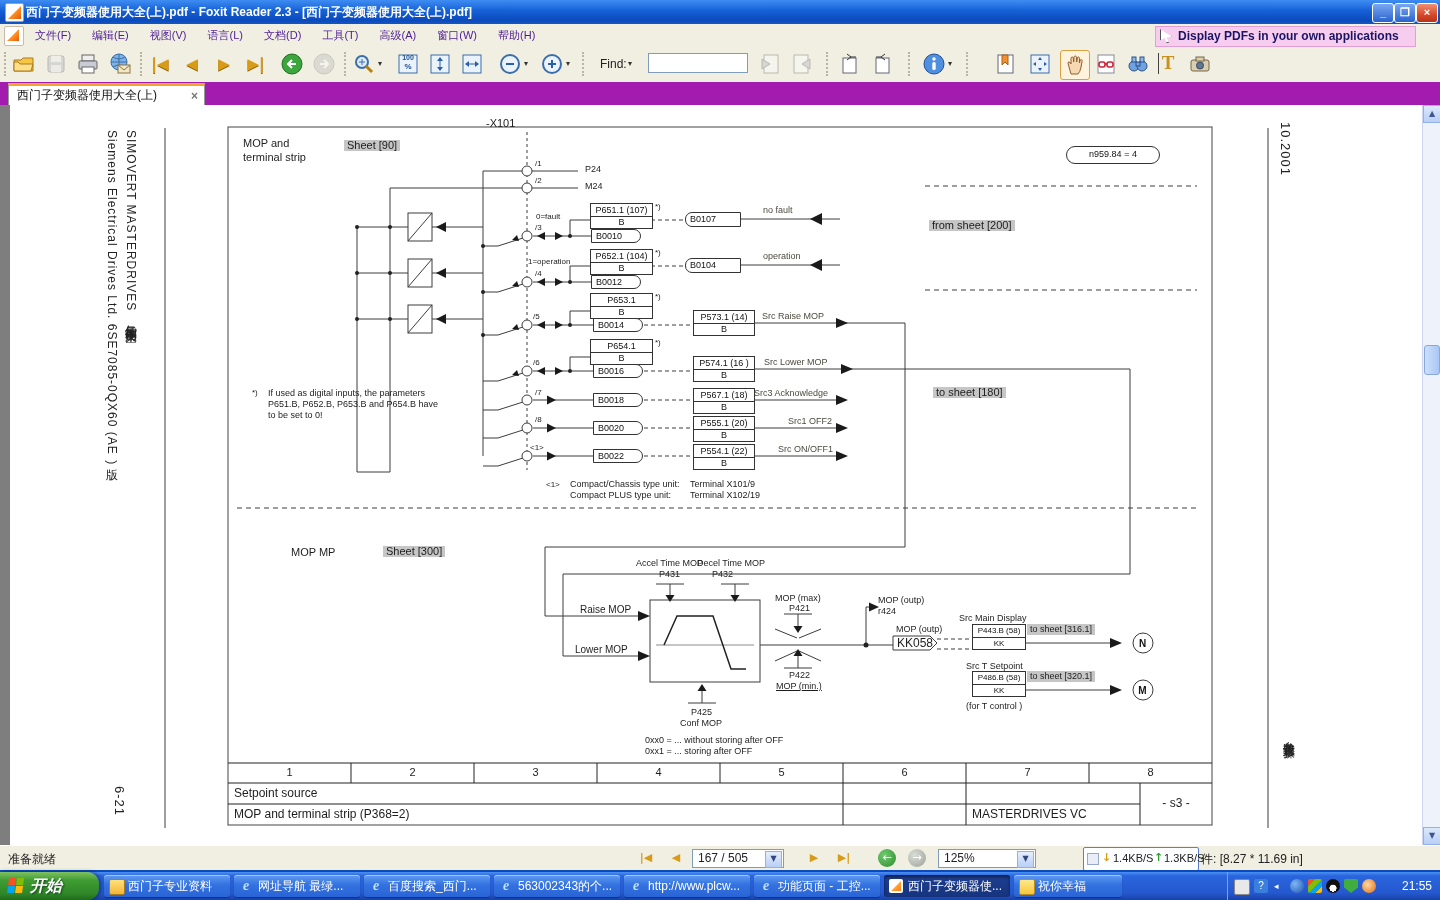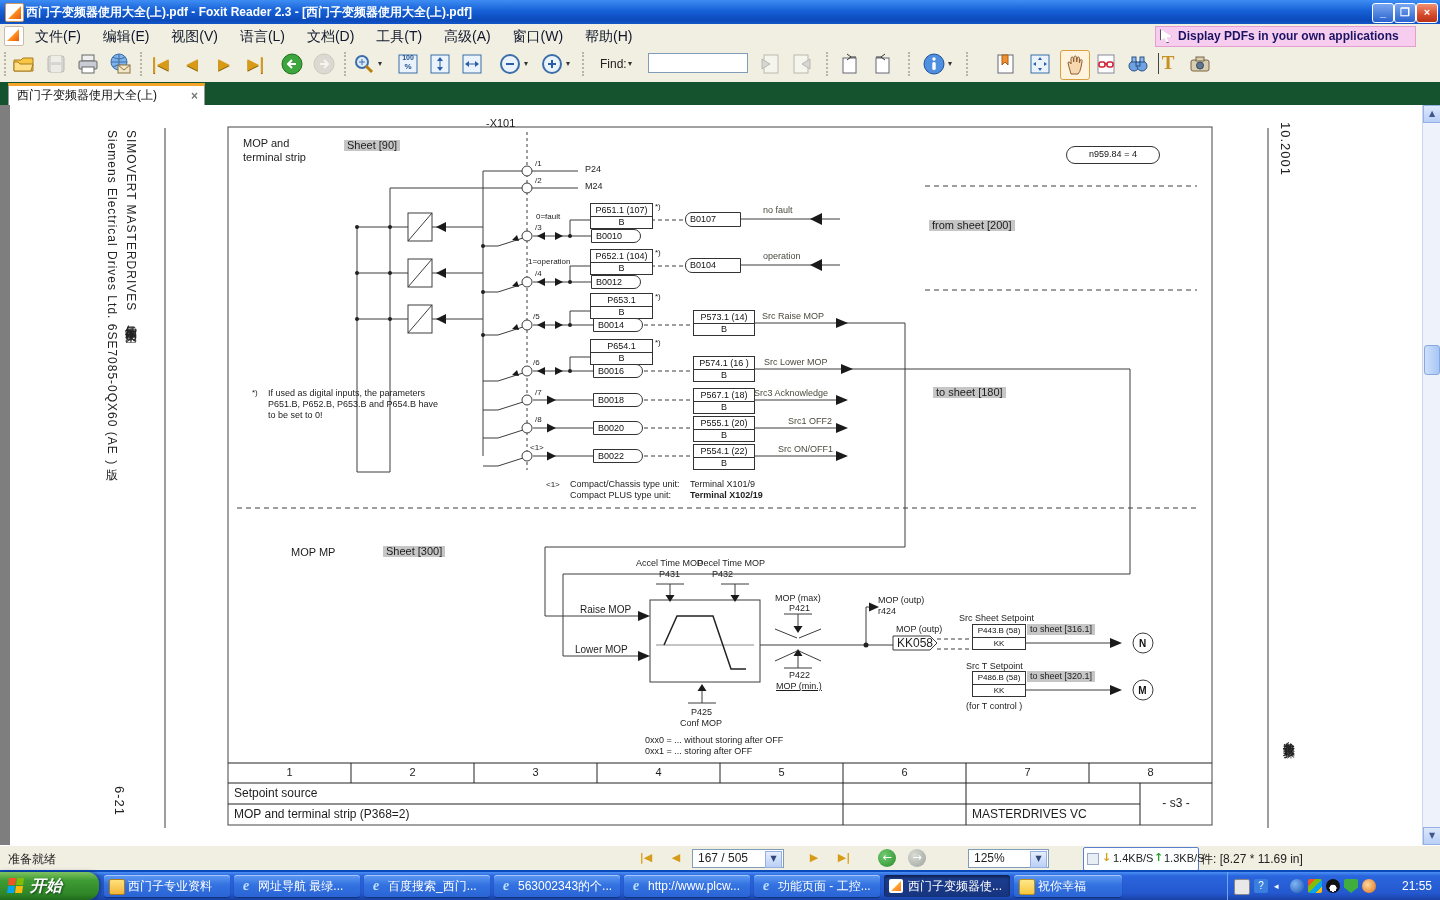--- a/index.html
+++ b/index.html
@@ -9,42 +9,42 @@
   #titlebar{left:0;top:0;width:1440px;height:24px;
     background:linear-gradient(180deg,#3E8DF3 0%,#1660D6 45%,#0B4ABB 85%,#1457C8 100%);
     color:#fff;font-weight:bold;font-size:12px;line-height:24px;white-space:nowrap;}
   #titlebar .ttl{position:absolute;left:26px;top:0;}
   .appico{position:absolute;left:5px;top:3px;width:17px;height:17px;background:#fff;border:1px solid #c96;border-radius:2px;overflow:hidden;}
   .appico:before{content:"";position:absolute;left:2px;top:2px;width:13px;height:13px;
     background:linear-gradient(135deg,#ffd24d 0%,#ff8a1e 55%,#e2590e 100%);clip-path:polygon(0 100%,100% 0,100% 100%);}
   .winbtn{position:absolute;top:3px;width:20px;height:18px;border:1px solid #fff;border-radius:3px;
     background:linear-gradient(180deg,#7aa7f0,#2a63cf);color:#fff;text-align:center;line-height:16px;font-size:11px;font-weight:bold;}
   .winbtn.close{background:linear-gradient(180deg,#f09072,#d6492a 60%,#b93317);}
-  #menubar{left:0;top:24px;width:1440px;height:23px;background:#f1efe2;border-bottom:1px solid #d8d4c0;font-size:14px;color:#0f172a;}
+  #menubar{left:0;top:24px;width:1440px;height:23px;background:#f1efe2;border-bottom:1px solid #d8d4c0;font-size:11px;color:#4c1d95;}
   #menubar .mico{position:absolute;left:4px;top:2px;width:18px;height:18px;background:#fff;border:1px solid #cba;border-radius:2px;}
   #menubar .mico:before{content:"";position:absolute;left:2px;top:2px;width:12px;height:12px;
     background:linear-gradient(135deg,#ffd24d,#ff8a1e 60%,#e2590e);clip-path:polygon(0 100%,100% 0,100% 100%);}
   .menuitem{display:inline-block;padding:4px 9px 0 9px;height:19px;}
   #banner{left:1155px;top:26px;height:19px;padding:0 16px 0 22px;background:#f6cdee;border:1px solid #e49ed2;
     color:#1b1464;font-size:12px;font-weight:bold;line-height:18px;}
   #banner .cur{position:absolute;left:4px;top:2px;width:12px;height:14px;
     background:#fff;clip-path:polygon(0 0,100% 55%,55% 60%,75% 100%,55% 100%,40% 65%,0 80%);box-shadow:0 0 0 1px #555 inset;}
   
   #toolbar{left:0;top:47px;width:1440px;height:35px;background:#f1efe2;border-bottom:1px solid #c8c4ae;}
   .tbtn{position:absolute;top:3px;width:28px;height:28px;border-radius:3px;text-align:center;}
   .tbtn svg{position:absolute;left:2px;top:2px;}
   .dis{opacity:.4;filter:grayscale(80%);}
   .grip{position:absolute;top:5px;width:3px;height:24px;border-left:2px dotted #b9b5a0;}
   .caret{position:absolute;top:12px;font-size:8px;color:#333;font-family:"DejaVu Sans",sans-serif;}
   .navglyph{font-family:"DejaVu Sans",sans-serif;color:#d89b18;font-size:15px;line-height:28px;font-weight:bold;text-shadow:0 1px 0 #8a5d00;}
   #findlabel{top:10px;font-size:12px;color:#222;}
   #findbox{top:6px;width:98px;height:18px;background:#fff;border:1px solid #7f9db9;}
   .toolactive{border:1px solid #d8a040;background:#fff3dd;}
   
-  #tabbar{left:0;top:82px;width:1440px;height:23px;background:#14532d;border-bottom:1px solid #aaa;}
+  #tabbar{left:0;top:82px;width:1440px;height:23px;background:#a21caf;border-bottom:1px solid #aaa;}
   #tab1{position:absolute;left:8px;top:1px;width:197px;height:22px;background:#fff;border:1px solid #999;border-bottom:none;border-top:3px solid #f4a428;font-size:12px;color:#111;line-height:18px;padding-left:8px;box-sizing:border-box;}
   #tabclose{position:absolute;right:6px;top:1px;color:#777;font-size:12px;font-weight:bold;}
   
   #docarea{left:0;top:105px;width:1440px;height:740px;background:#7e7e7e;}
   #pagewhite{left:10px;top:105px;width:1412px;height:740px;background:#fff;}
   #wiring{left:0;top:0;width:1440px;height:900px;pointer-events:none;}
   .lbl{position:absolute;font-size:9px;color:#1d1d1d;white-space:nowrap;line-height:11px;}
   .lbl10{font-size:10px;} .lbl11{font-size:11px;}
   .sig{color:#4c4a3e;}
   .hl{background:#c6c6c6;padding:0 3px;}
@@ -485,41 +485,41 @@
 
 <span class="lbl" style="left:252px;top:387px;font-size:8px;">*)</span>
 <span class="lbl" style="left:268px;top:388px;">If used as digital inputs, the parameters</span>
 <span class="lbl" style="left:268px;top:399px;text-align:right;">P651.B, P652.B, P653.B and P654.B have</span>
 <span class="lbl" style="left:268px;top:410px;">to be set to 0!</span>
 
 <span class="lbl" style="left:546px;top:479px;font-size:8px;">&lt;1&gt;</span>
 <span class="lbl" style="left:570px;top:479px;">Compact/Chassis type unit:</span>
 <span class="lbl" style="left:690px;top:479px;">Terminal X101/9</span>
 <span class="lbl" style="left:570px;top:490px;">Compact PLUS type unit:</span>
-<span class="lbl" style="left:690px;top:490px;font-weight:bold;">Terminal X102/19</span>
+<span class="lbl" style="left:690px;top:490px;">Terminal X102/19</span>
 
 <span class="lbl lbl11" style="left:291px;top:547px;">MOP MP</span>
 <span class="lbl lbl11 hl" style="left:383px;top:546px;">Sheet [300]</span>
 <span class="lbl" style="left:636px;top:558px;">Accel Time MOP</span>
 <span class="lbl" style="left:697px;top:558px;">Decel Time MOP</span>
 <span class="lbl" style="left:659px;top:569px;">P431</span>
 <span class="lbl" style="left:712px;top:569px;">P432</span>
 <span class="lbl lbl10" style="left:580px;top:604px;">Raise MOP</span>
 <span class="lbl lbl10" style="left:575px;top:644px;">Lower MOP</span>
 <span class="lbl" style="left:775px;top:593px;">MOP (max)</span>
 <span class="lbl" style="left:789px;top:603px;">P421</span>
 <span class="lbl" style="left:789px;top:670px;">P422</span>
 <span class="lbl" style="left:776px;top:681px;text-decoration:underline;">MOP (min.)</span>
 <span class="lbl" style="left:691px;top:707px;">P425</span>
 <span class="lbl" style="left:680px;top:718px;">Conf MOP</span>
 <span class="lbl" style="left:878px;top:595px;">MOP (outp)</span>
 <span class="lbl" style="left:878px;top:606px;">r424</span>
 <span class="lbl" style="left:896px;top:624px;">MOP (outp)</span>
 <span class="lbl" style="left:897px;top:638px;font-size:12px;">KK058</span>
-<span class="lbl" style="left:959px;top:613px;">Src Sheet Setpoint</span>
+<span class="lbl" style="left:959px;top:613px;">Src Main Display</span>
 <div class="pbox" style="left:972px;top:624px;width:52px;font-size:8px;">
     <div class="rw">P443.B (58)</div>
     <div class="rw">KK</div>
   </div>
 <span class="lbl hl" style="left:1027px;top:624px;">to sheet  [316.1]</span>
 <span class="circleNM" style="left:1136px;top:637px;">N</span>
 <span class="lbl" style="left:966px;top:661px;">Src T Setpoint</span>
 <div class="pbox" style="left:972px;top:671px;width:52px;font-size:8px;">
     <div class="rw">P486.B (58)</div>
     <div class="rw">KK</div>
@@ -551,21 +551,21 @@
 
 <div class="abs" id="statusbar">
   <span style="position:absolute;left:8px;top:5px;">准备就绪</span>
   <span class="circbtn" style="left:638px;top:4px;width:16px;height:16px;background:none;color:#d89b18;font-weight:bold;line-height:16px;">|◀</span>
   <span class="circbtn" style="left:668px;top:4px;width:16px;height:16px;background:none;color:#d89b18;font-weight:bold;line-height:16px;">◀</span>
   <span class="scombo" style="left:692px;width:92px;"><span>167 / 505</span><span class="dd">▼</span></span>
   <span class="circbtn" style="left:806px;top:4px;width:16px;height:16px;background:none;color:#d89b18;font-weight:bold;line-height:16px;">▶</span>
   <span class="circbtn" style="left:836px;top:4px;width:16px;height:16px;background:none;color:#d89b18;font-weight:bold;line-height:16px;">▶|</span>
   <span class="circbtn" style="left:878px;background:radial-gradient(circle at 35% 35%,#6fcb6f,#2c8a2c);">←</span>
   <span class="circbtn" style="left:908px;background:radial-gradient(circle at 35% 35%,#d9ddd6,#9ba09a);">→</span>
-  <span class="scombo" style="left:938px;width:81px;margin-left:30px;"><span>125%</span><span class="dd">▼</span></span>
+  <span class="scombo" style="left:938px;width:98px;"><span>125%</span><span class="dd">▼</span></span>
   <span id="speedbox">
     <span style="position:absolute;left:3px;top:5px;width:10px;height:10px;background:#e8edf6;border:1px solid #9aa8c8;"></span>
     <span style="position:absolute;left:18px;color:#d8a010;font-family:'DejaVu Sans',sans-serif;font-weight:bold;">↓</span>
     <span style="position:absolute;left:29px;">1.4KB/S</span>
     <span style="position:absolute;left:70px;color:#2aa02a;font-family:'DejaVu Sans',sans-serif;font-weight:bold;">↑</span>
     <span style="position:absolute;left:80px;">1.3KB/S</span>
   </span>
   <span style="position:absolute;left:1201px;top:5px;">件: [8.27 * 11.69 in]</span>
 </div>
 <div class="abs" id="bluebottom"></div>

